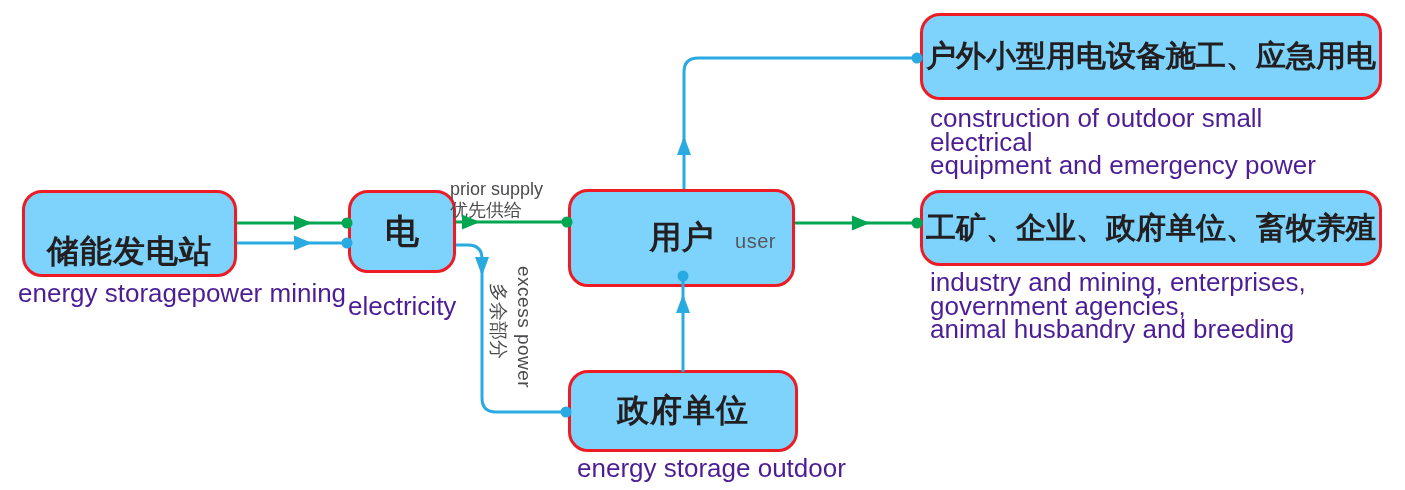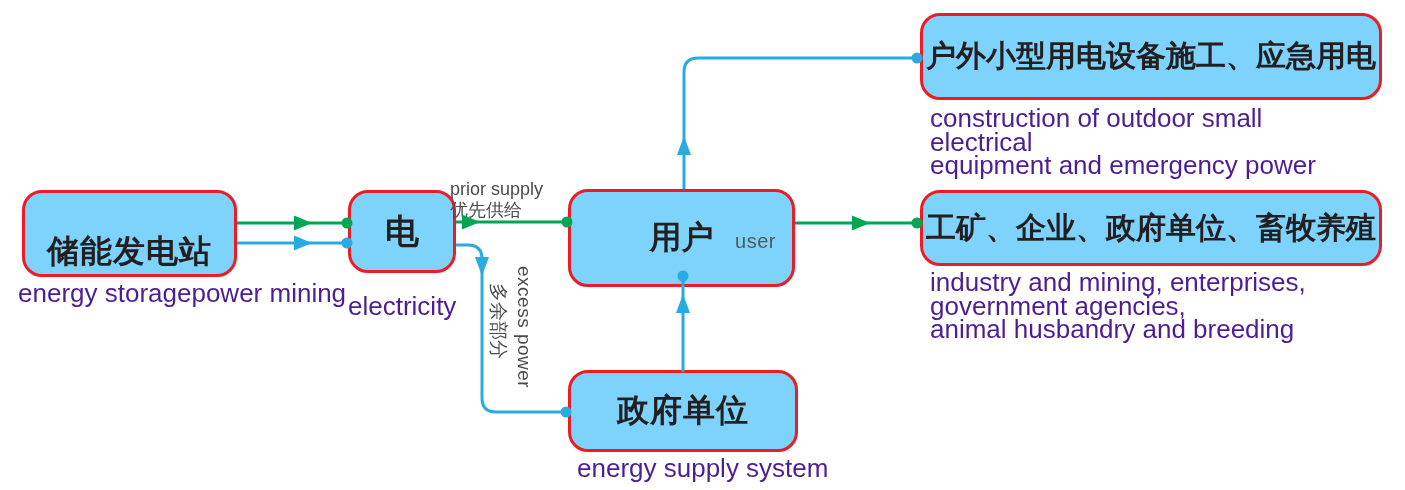--- a/index.html
+++ b/index.html
@@ -80,21 +80,21 @@
   <div class="node node-outdoor">
     <span class="zh">户外小型用电设备施工、应急用电</span>
   </div>
 
   <div class="node node-industry">
     <span class="zh">工矿、企业、政府单位、畜牧养殖</span>
   </div>
 
   <div class="caption cap-station">energy storagepower mining</div>
   <div class="caption cap-electricity">electricity</div>
-  <div class="caption cap-storage">energy supply system</div>
+  <div class="caption cap-storage">energy storage outdoor</div>
   <div class="caption cap-outdoor">
     <div>construction of outdoor small electrical</div>
     <div>equipment and emergency power</div>
   </div>
   <div class="caption cap-industry">
     <div>industry and mining, enterprises, government agencies,</div>
     <div>animal husbandry and breeding</div>
   </div>
 
   <div class="edge-label lbl-prior-en">prior supply</div>

